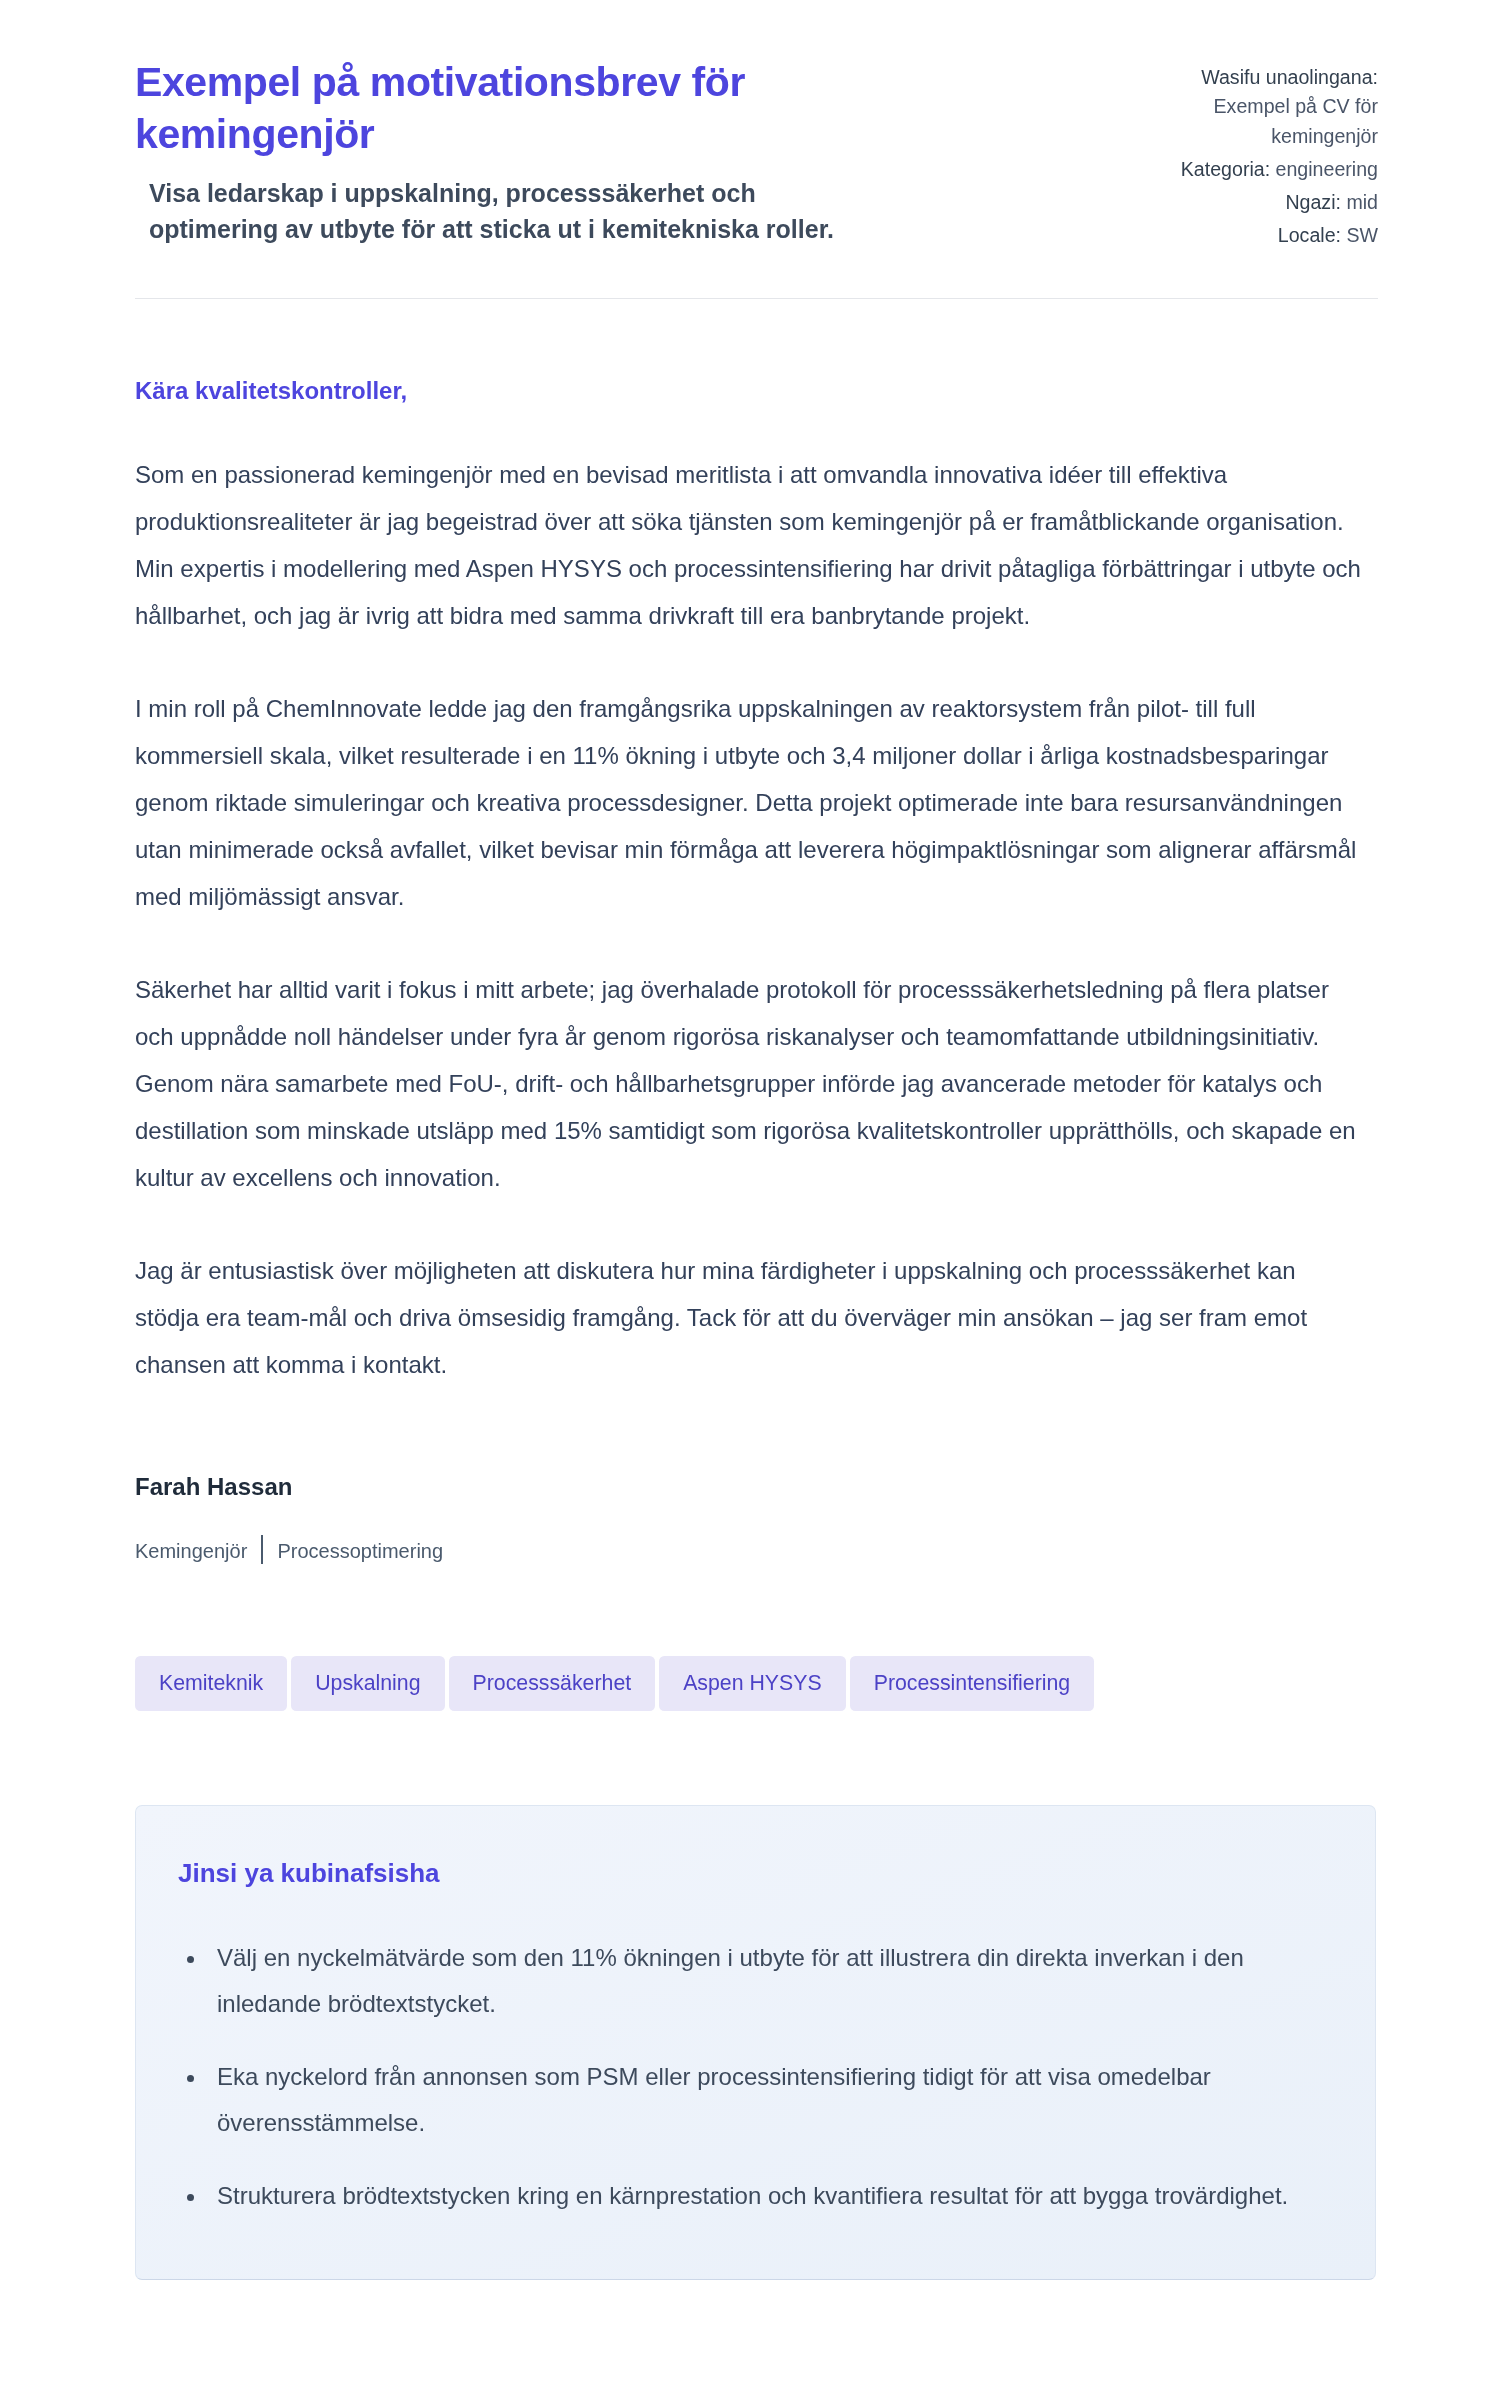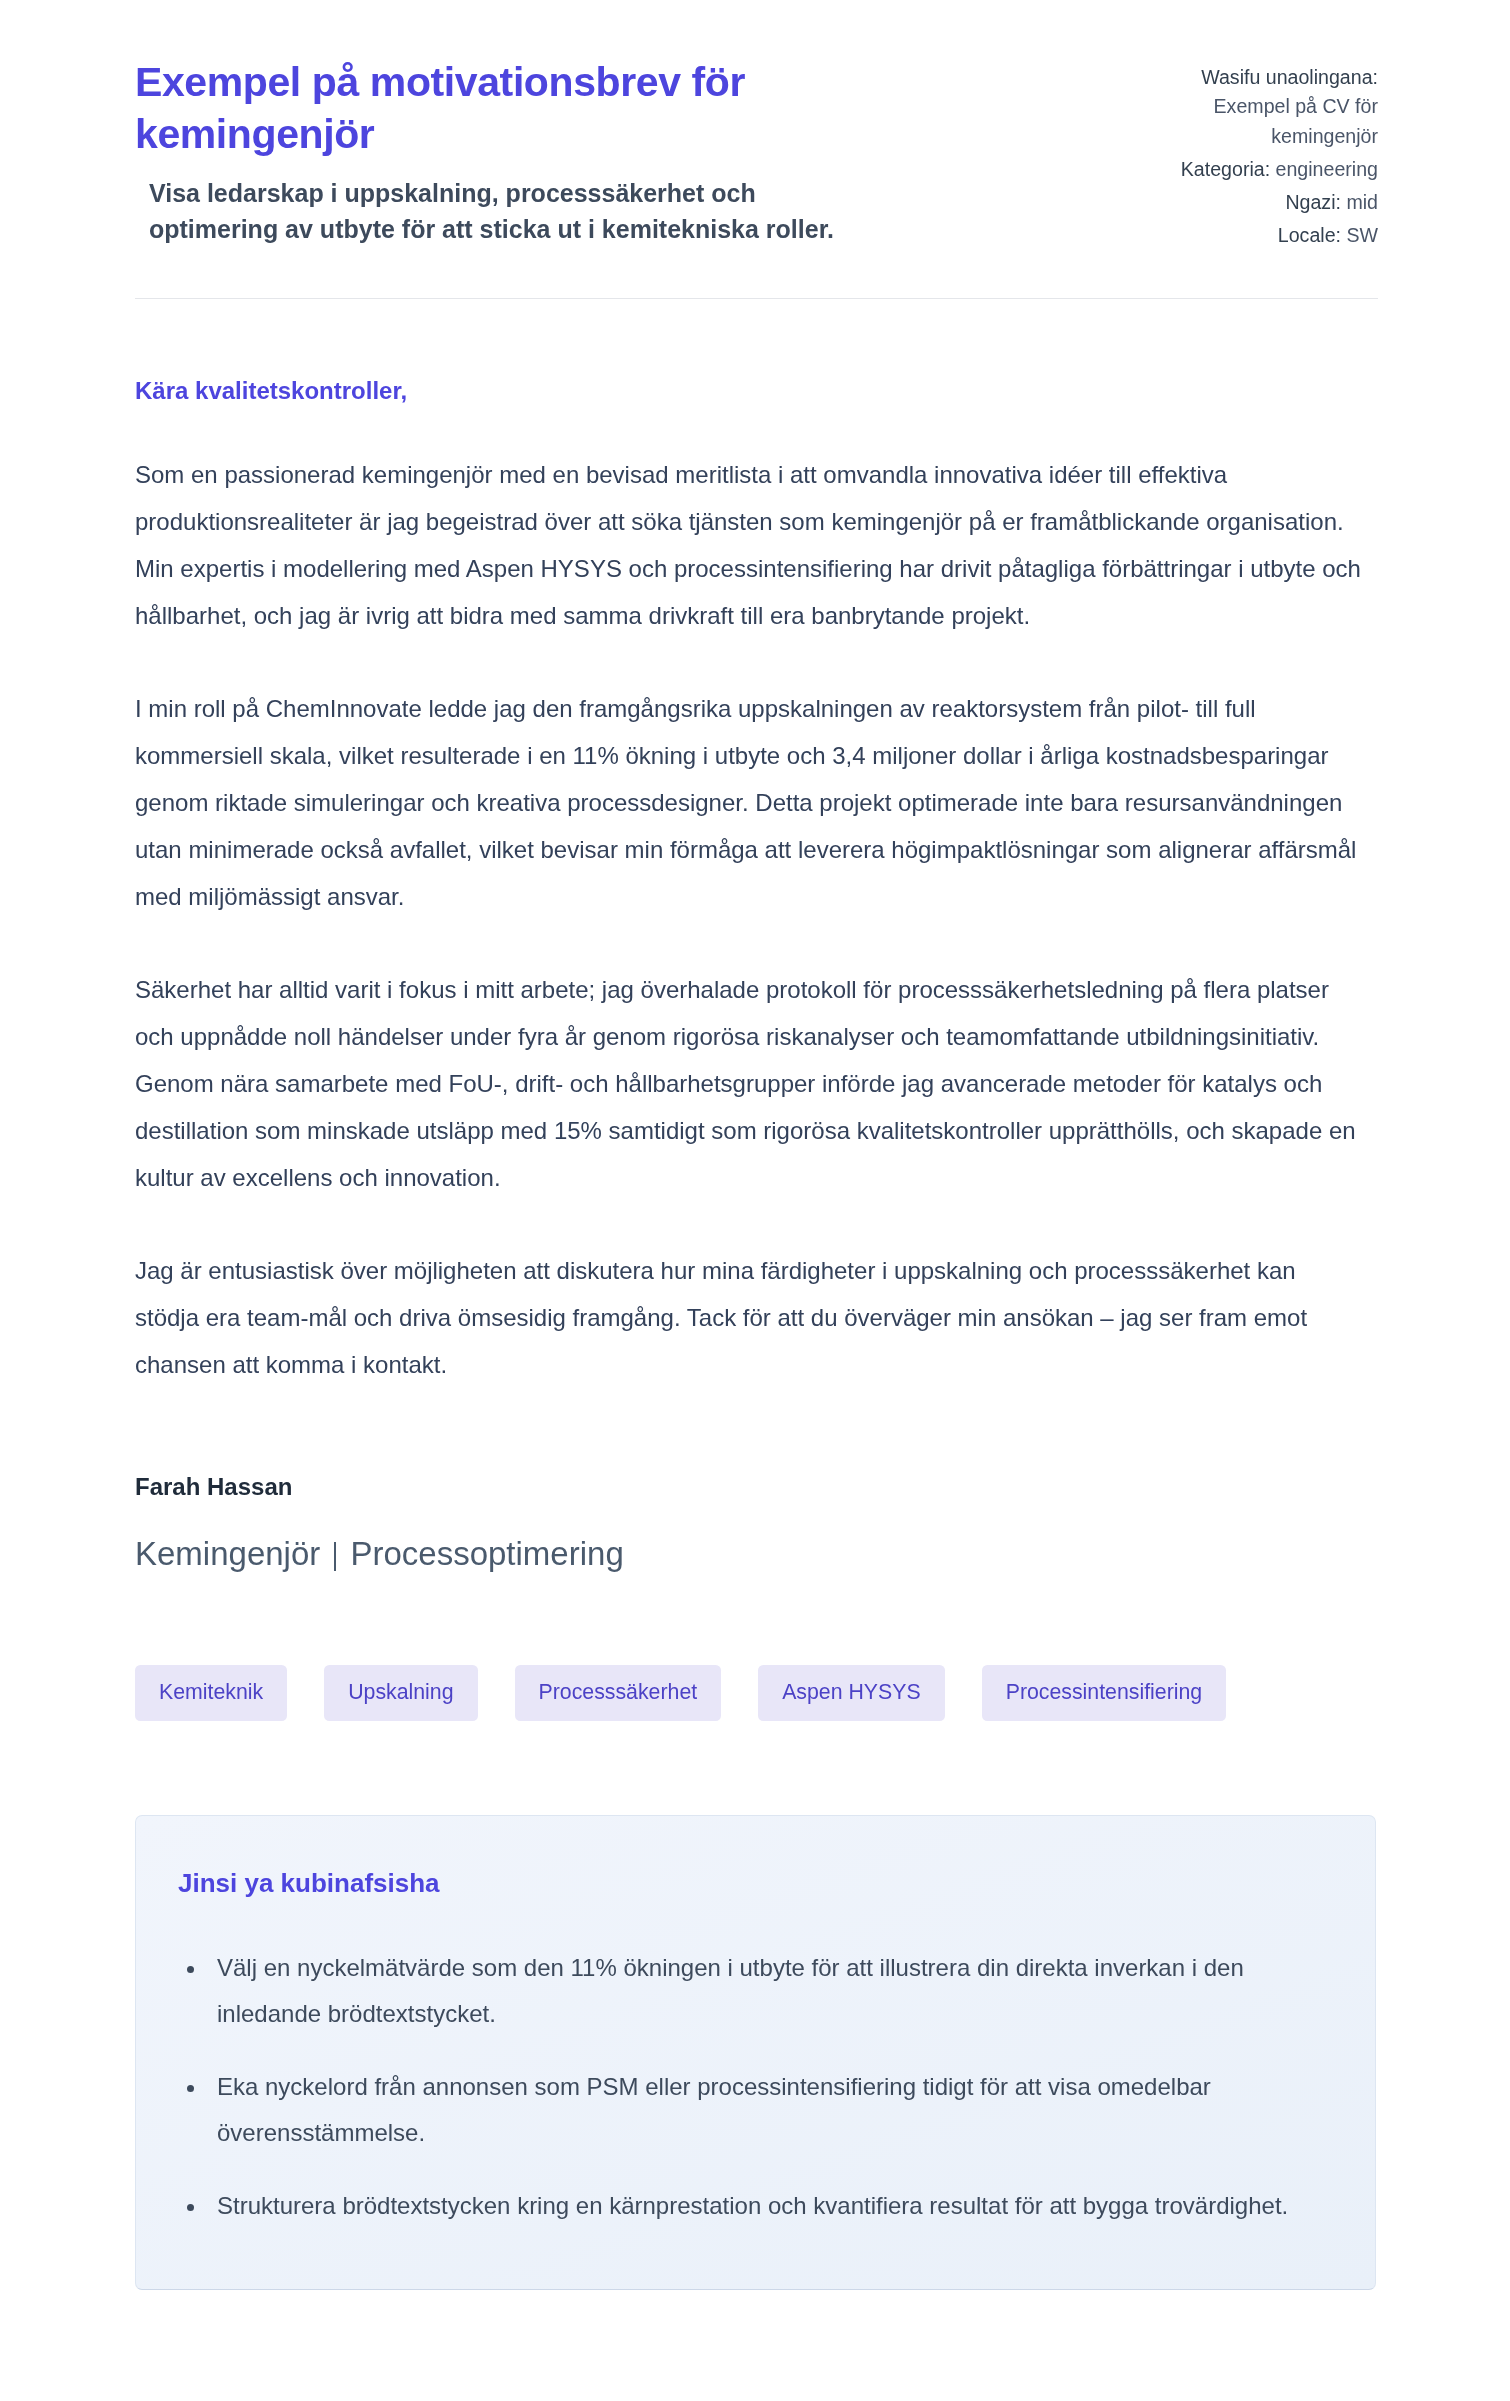--- a/index.html
+++ b/index.html
@@ -71,38 +71,38 @@
     max-width: 1226px;
   }
   .sig-name {
     margin-top: 85px;
     font-size: 24px;
     font-weight: 700;
     color: #1f2b3a;
   }
   .sig-role {
     margin-top: 34px;
-    font-size: 33px;
+    font-size: 20px;
     color: #4a5a6d;
   }
   .sig-sep {
     display: inline-block;
     width: 1.8px;
     height: 28.4px;
     background: #4a5a6d;
     margin: 0 14.2px;
     vertical-align: -5.3px;
   }
 
   
   .tags {
     margin-top: 92px;
     display: flex;
     flex-wrap: wrap;
-    gap: 37px;
+    gap: 4px;
   }
   .tag {
     display: inline-block;
     background: #e8e6f8;
     color: #4c42c6;
     font-size: 21.3px;
     line-height: 1;
     padding: 17px 24px;
     border-radius: 5.3px;
     white-space: nowrap;

